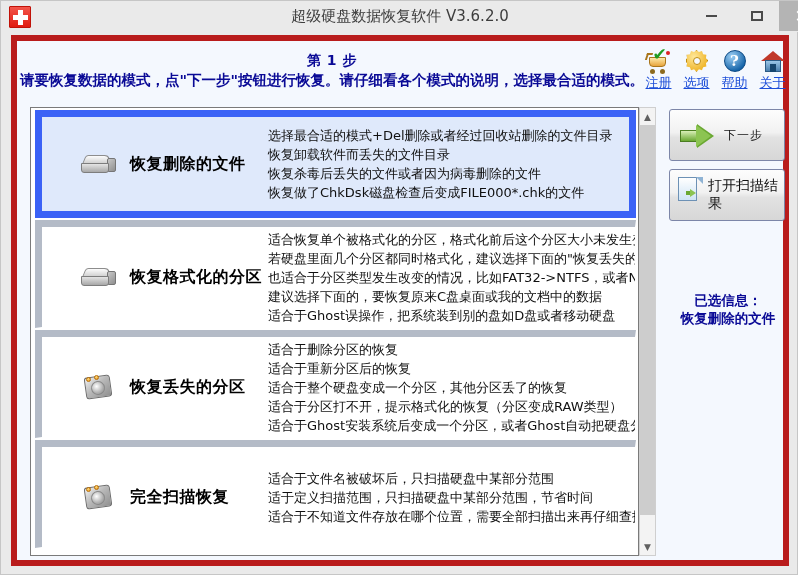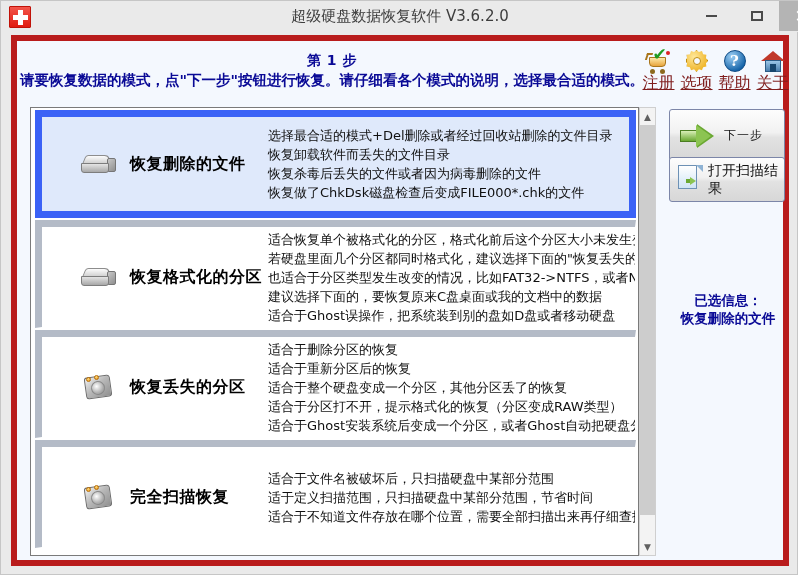--- a/index.html
+++ b/index.html
@@ -123,22 +123,22 @@
     flex-direction: column;
     align-items: center;
     cursor: pointer;
   }
   .tool-glyph {
     width: 28px; height: 28px;
     position: relative;
     margin-bottom: 1px;
   }
   .tool-label {
-    font-size: 16px;
-    color: #7f1d1d;
+    font-size: 13px;
+    color: #1d4ed8;
     text-decoration: underline;
     line-height: 14px;
   }
 
   
   .ic-cart { position:absolute; left:2px; top:6px; width:22px; height:17px; }
   .ic-cart .basket {
     position:absolute; left:2px; top:4px; width:17px; height:10px;
     background: linear-gradient(#fde9a8,#e8a53c);
     border: 1px solid #a9761c;
@@ -348,22 +348,22 @@
     border-radius: 3px;
     display: flex;
     align-items: center;
     cursor: pointer;
   }
   .btn-next {
     left: 652px; top: 68px;
     width: 116px; height: 52px;
   }
   .btn-open {
-    left: 652px; top: 116px;
-    width: 116px; height: 45px;
+    left: 652px; top: 128px;
+    width: 116px; height: 52px;
   }
   .btn-next-label {
     position: absolute;
     left: 54px;
     font-size: 12px; color: #111111;
     letter-spacing: 1px;
   }
   .btn-open-label {
     position: absolute;
     left: 38px;

